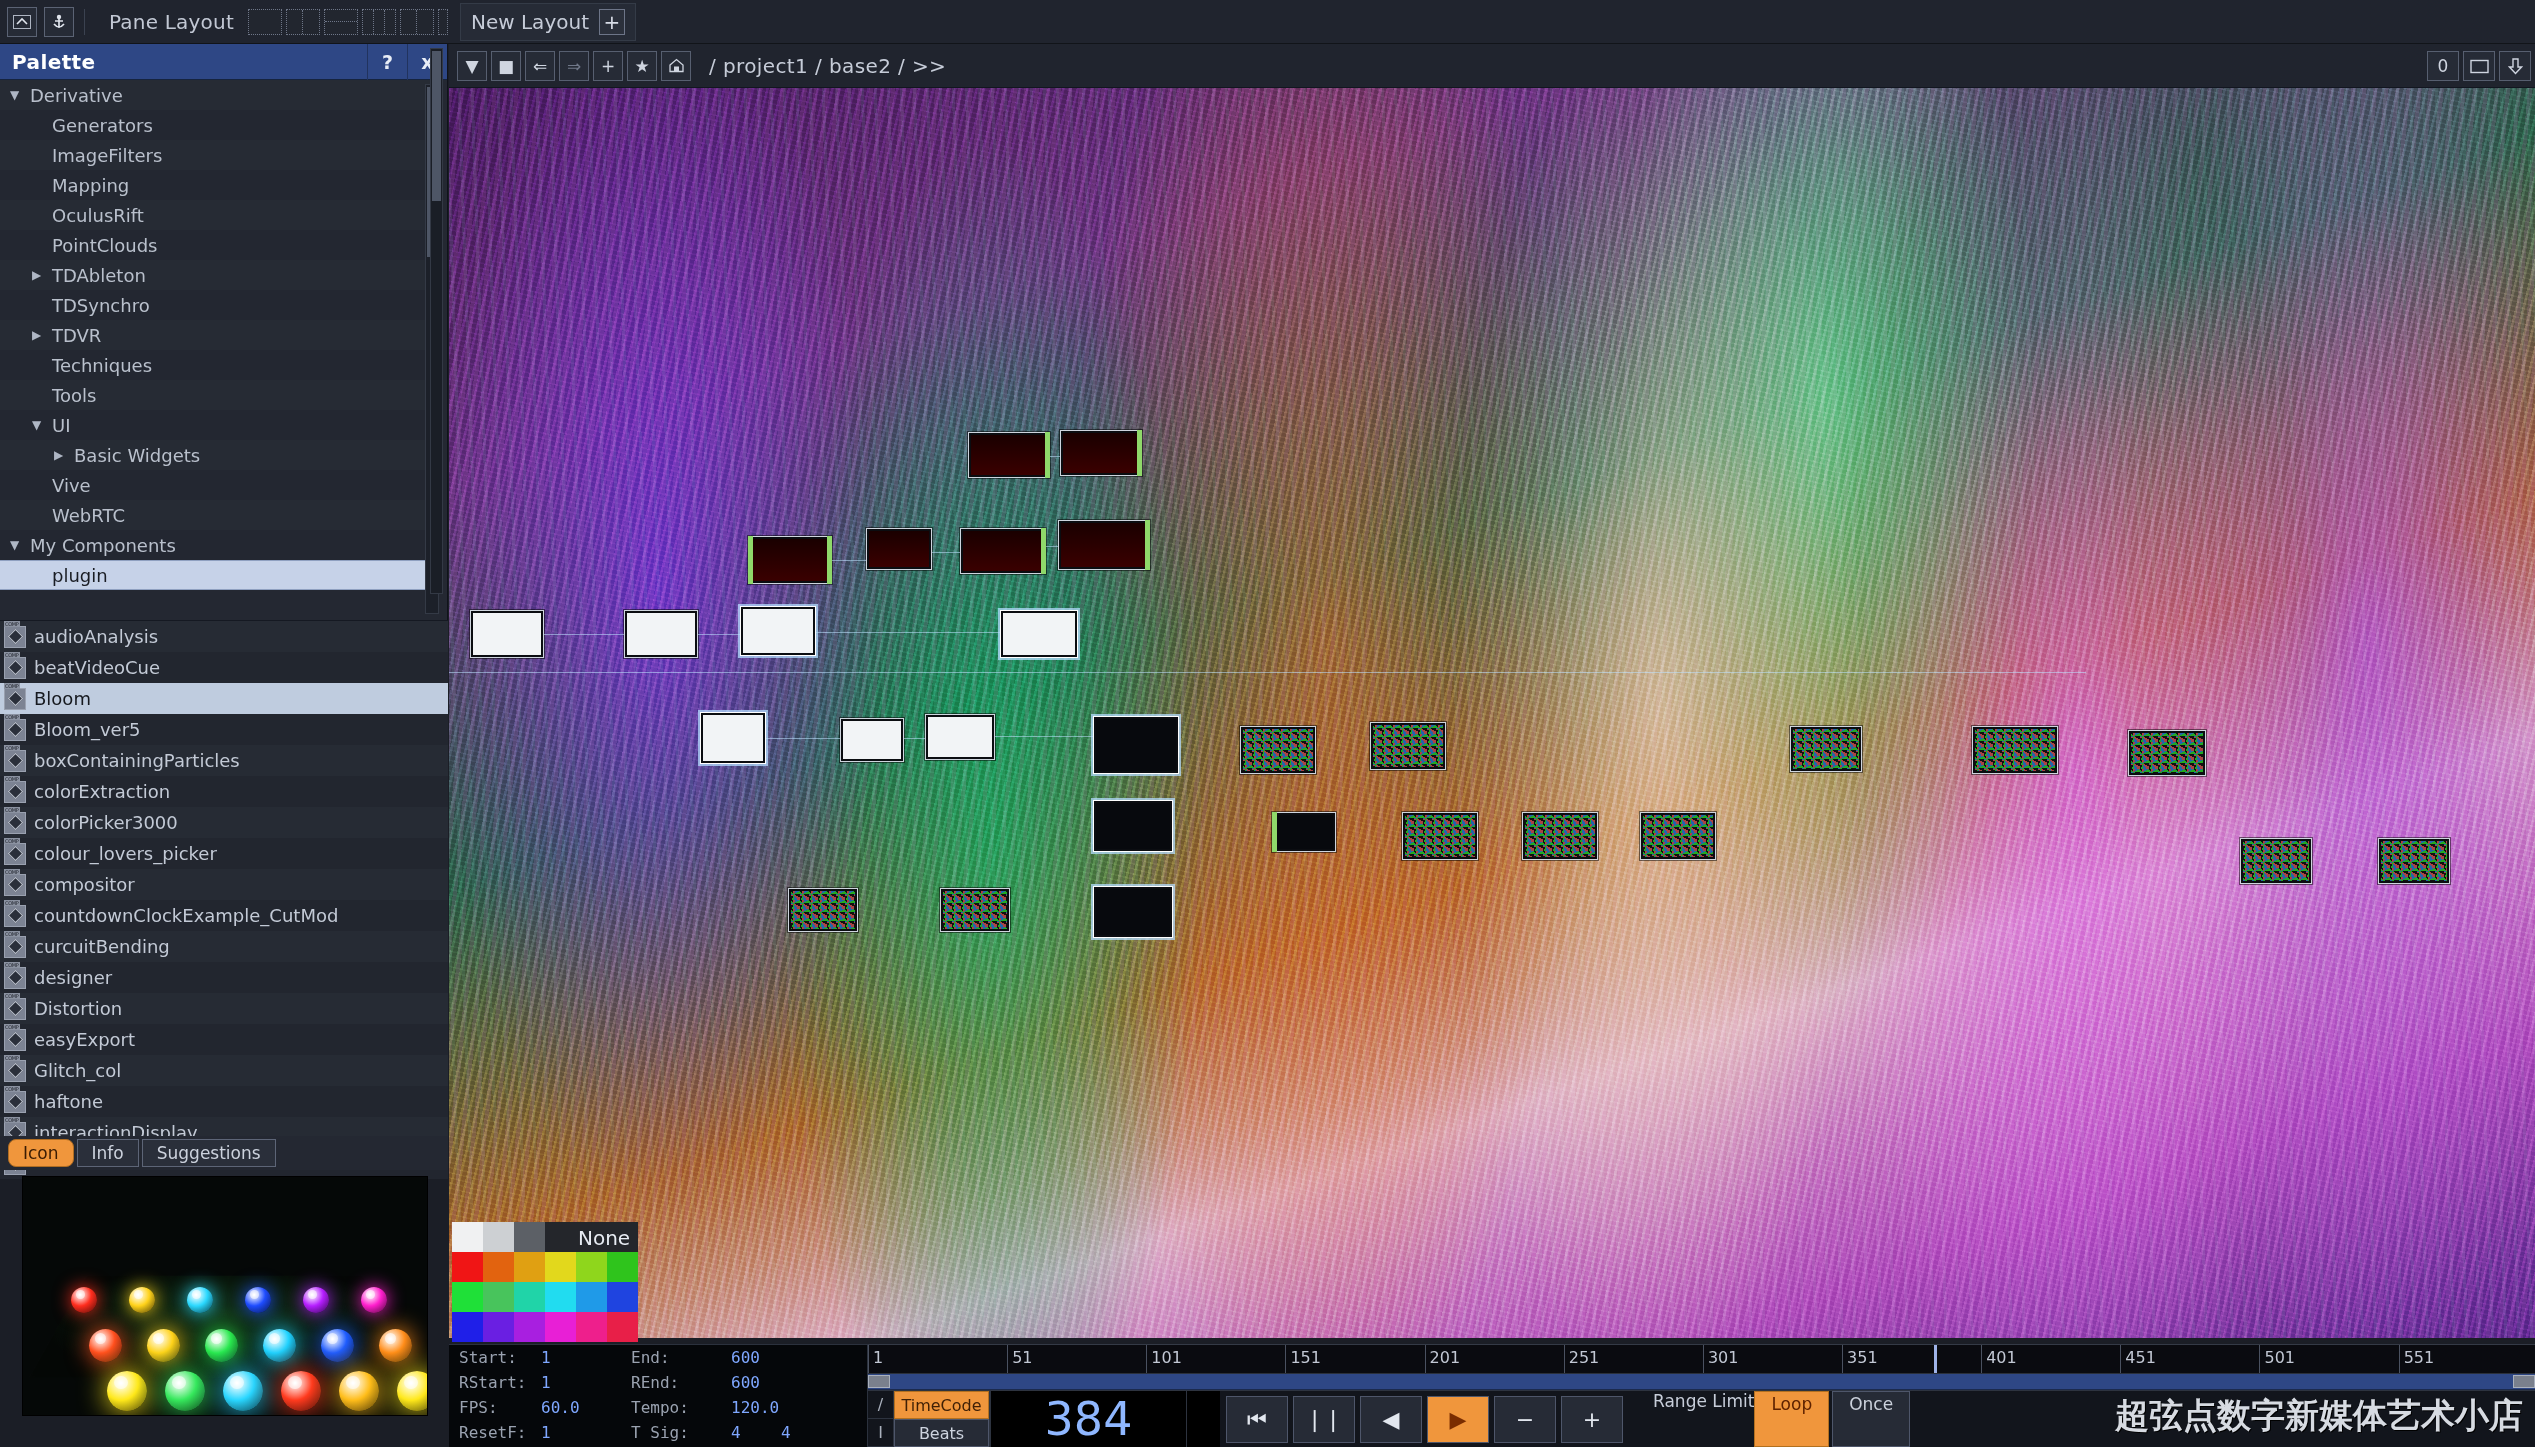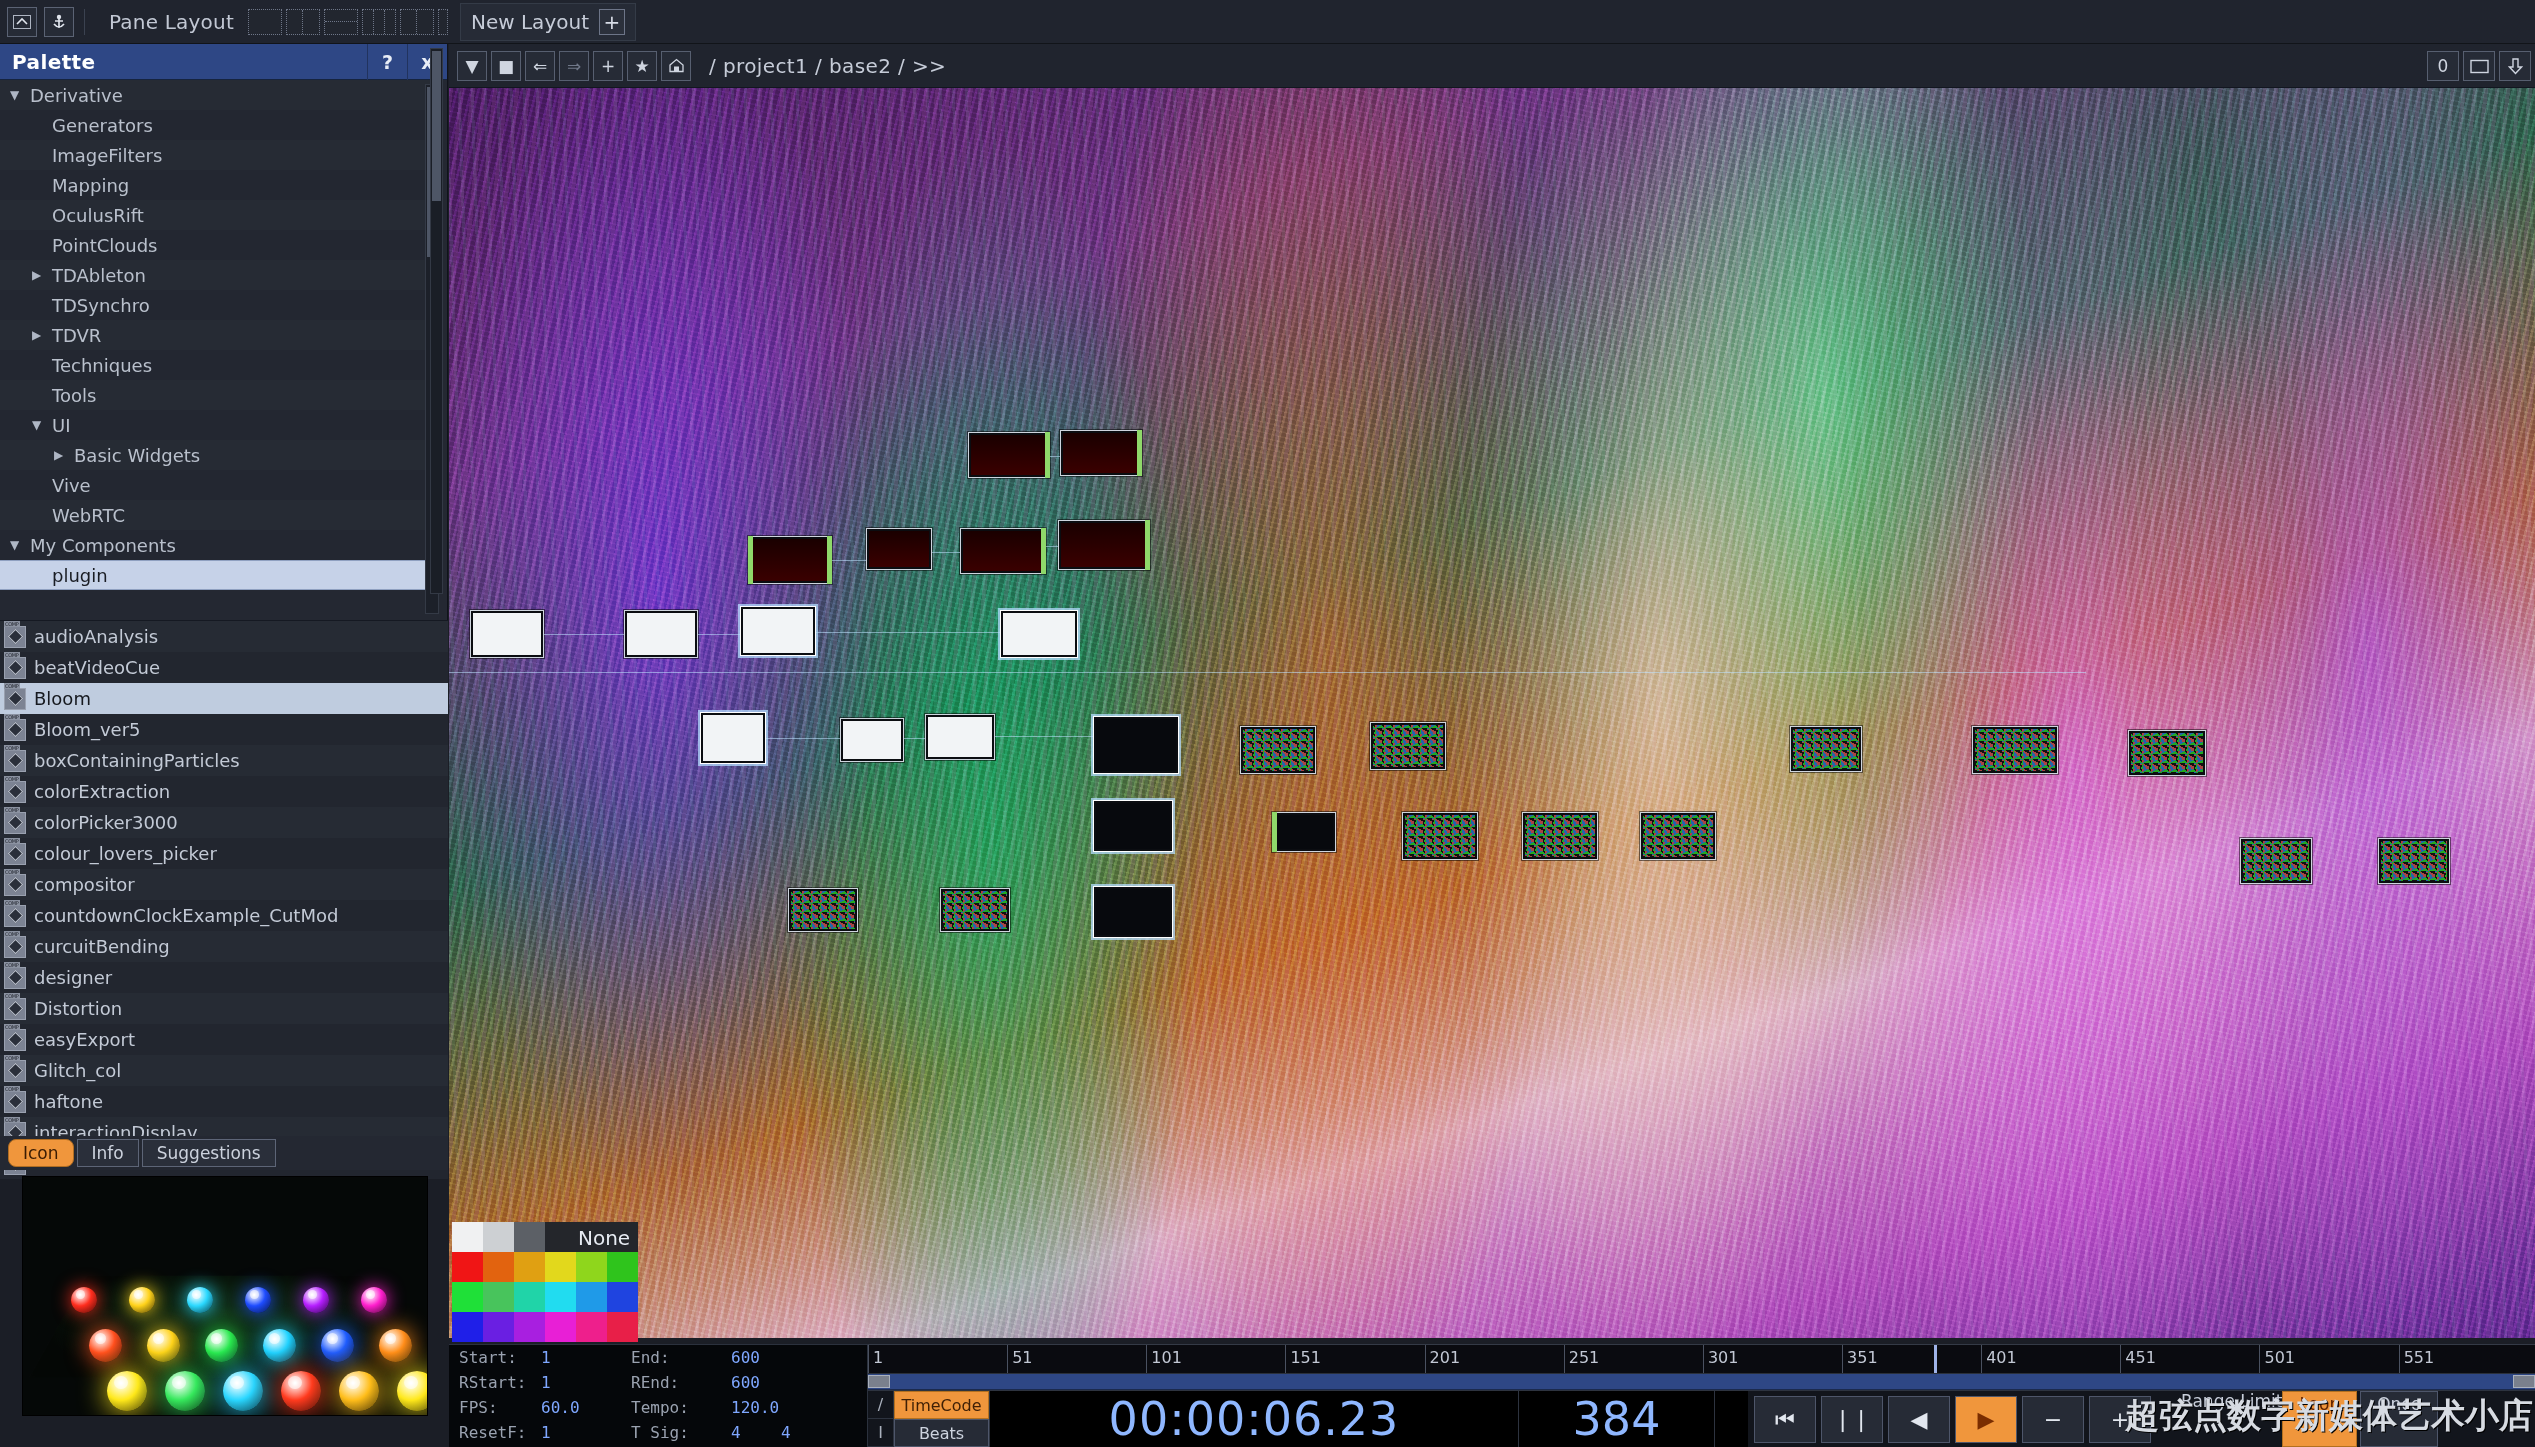--- a/index.html
+++ b/index.html
@@ -251,21 +251,21 @@
   .tp-btns{ display:flex; align-items:center; gap:5px; padding:0 6px; }
   .tbtn { width:62px; height:47px; border:1px solid #4e566a; background:#262b36;
           display:flex;align-items:center;justify-content:center; color:#e2e7ef; font-size:22px;}
   .tbtn.play { background:#f0963c; color:#7a2d00; }
   .rangelimit { margin-left:24px; display:flex; flex-direction:row; justify-content:center; }
   .rangelimit .cap { font-size:17px; color:#c7cdd9; margin-bottom:2px; }
   .rangelimit .row { display:flex; gap:3px; }
   .rangelimit .row div { padding:2px 16px; font-size:17px; border:1px solid #4e566a; background:#262b36; color:#ccd2dd;}
   .rangelimit .row div.on { background:#f0963c; color:#5e2200; border-color:#b3701f;}
   .watermark {
-    position:absolute; right:2px; top:1393px;
+    position:absolute; right:12px; top:1393px;
     font-size:34px; font-weight:bold; color:#d7dbe2;
     font-family:"DejaVu Sans","Liberation Sans",sans-serif;
     text-shadow:1px 1px 0 #000;
   }
   .bottomfill{ position:absolute; left:0; top:1170px; width:449px; height:277px; background:#1b1e26; z-index:-1;}
 </style>
 </head>
 <body>
 
 <div id="app">
@@ -787,21 +787,20 @@
 
   <div class="transport">
     <div class="tp-mode">
       <div>/</div>
       <div>I</div>
     </div>
     <div class="tp-tabs">
       <div class="on">TimeCode</div>
       <div>Beats</div>
     </div>
-    <div class="tp-time">00:00:06.23</div>
     <div class="tp-frame">384</div>
     <div class="tp-gap"></div>
     <div class="tp-btns" id="tpbtns">
         <div class="tbtn">⏮</div>
         <div class="tbtn">❘❘</div>
         <div class="tbtn">◀</div>
         <div class="tbtn play">▶</div>
         <div class="tbtn">−</div>
         <div class="tbtn">+</div>
       </div>

